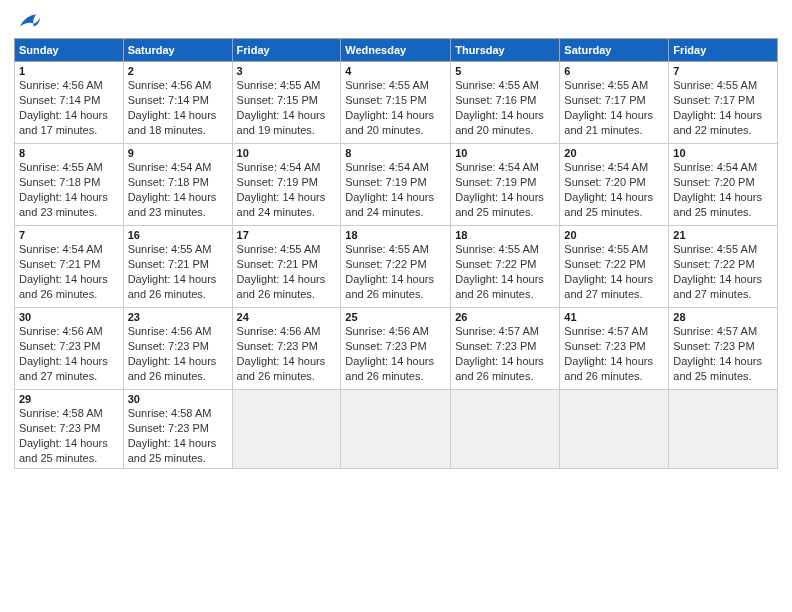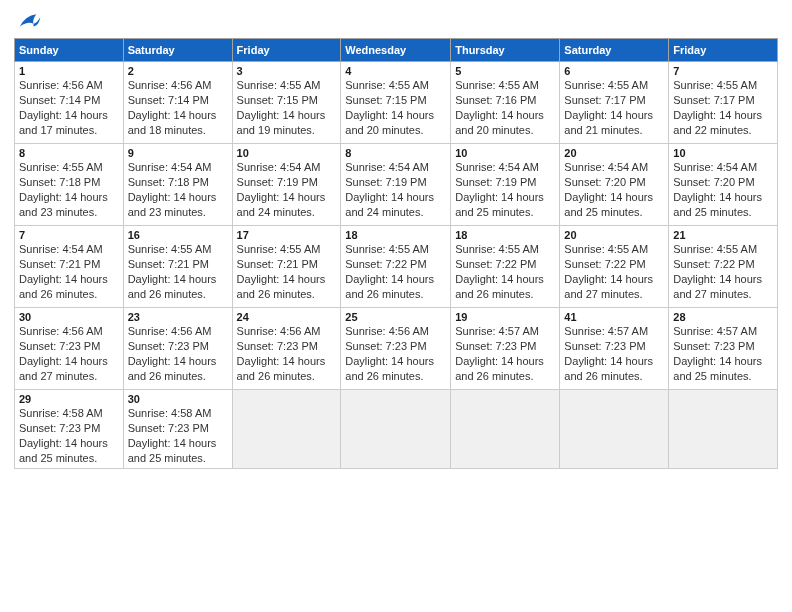--- a/index.html
+++ b/index.html
@@ -305,21 +305,21 @@
 and 26 minutes.</div>
           </td>
           <td>
             <span class="day-num">25</span>
             <div class="day-info" style="white-space: pre-line;">Sunrise: 4:56 AM
 Sunset: 7:23 PM
 Daylight: 14 hours
 and 26 minutes.</div>
           </td>
           <td>
-            <span class="day-num">19</span>
+            <span class="day-num">26</span>
             <div class="day-info" style="white-space: pre-line;">Sunrise: 4:57 AM
 Sunset: 7:23 PM
 Daylight: 14 hours
 and 26 minutes.</div>
           </td>
           <td>
             <span class="day-num">41</span>
             <div class="day-info" style="white-space: pre-line;">Sunrise: 4:57 AM
 Sunset: 7:23 PM
 Daylight: 14 hours

